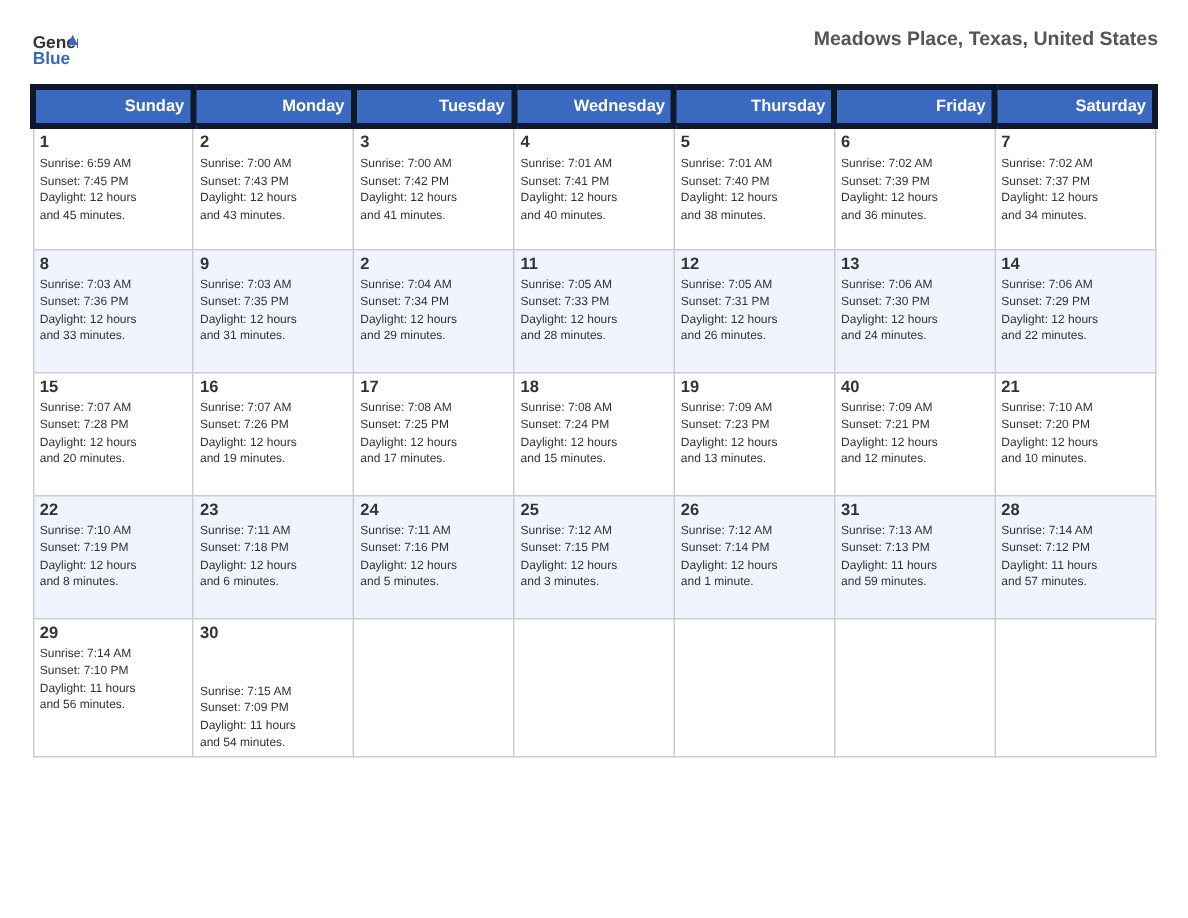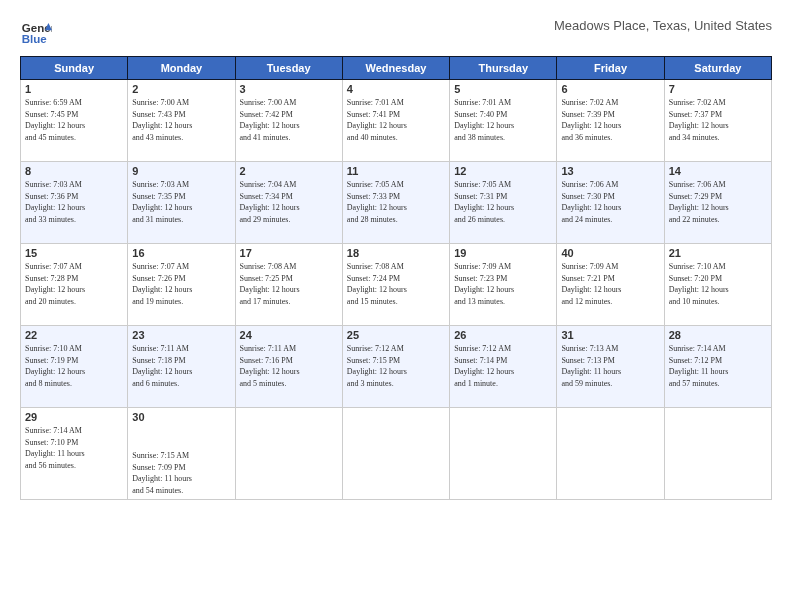--- a/index.html
+++ b/index.html
@@ -37,34 +37,35 @@
     .month-title {
       font-size: 32px;
       font-weight: bold;
       color: #333;
       line-height: 1.1;
     }
     .location {
       font-size: 13px;
       color: #555;
       margin-top: 2px;
+      font-weight: bold;
     }
     table {
       width: 100%;
       border-collapse: collapse;
       table-layout: fixed;
     }
     thead th {
       background: #3a6abf;
       color: #fff;
       font-size: 11px;
       font-weight: bold;
       padding: 5px 4px;
-      text-align: center;
-      border: 1px solid #0f172a;
+      text-align: right;
+      border: 4px solid #0f172a;
     }
     tbody td {
       border: 1px solid #ccc;
       vertical-align: top;
       padding: 3px 4px;
       font-size: 8.5px;
       color: #333;
       height: 82px;
     }
     tbody tr:nth-child(even) td {
@@ -76,21 +77,20 @@
     .day-num {
       font-size: 11px;
       font-weight: bold;
       display: block;
       margin-bottom: 2px;
     }
     .day-info {
       font-size: 8px;
       line-height: 1.45;
       color: #333;
-      font-family: Liberation Serif, serif;
     }
     td.empty {
       background: #f9f9f9;
     }
     .last-row td {
       height: 70px;
     }
   </style>
 </head>
 <body>

